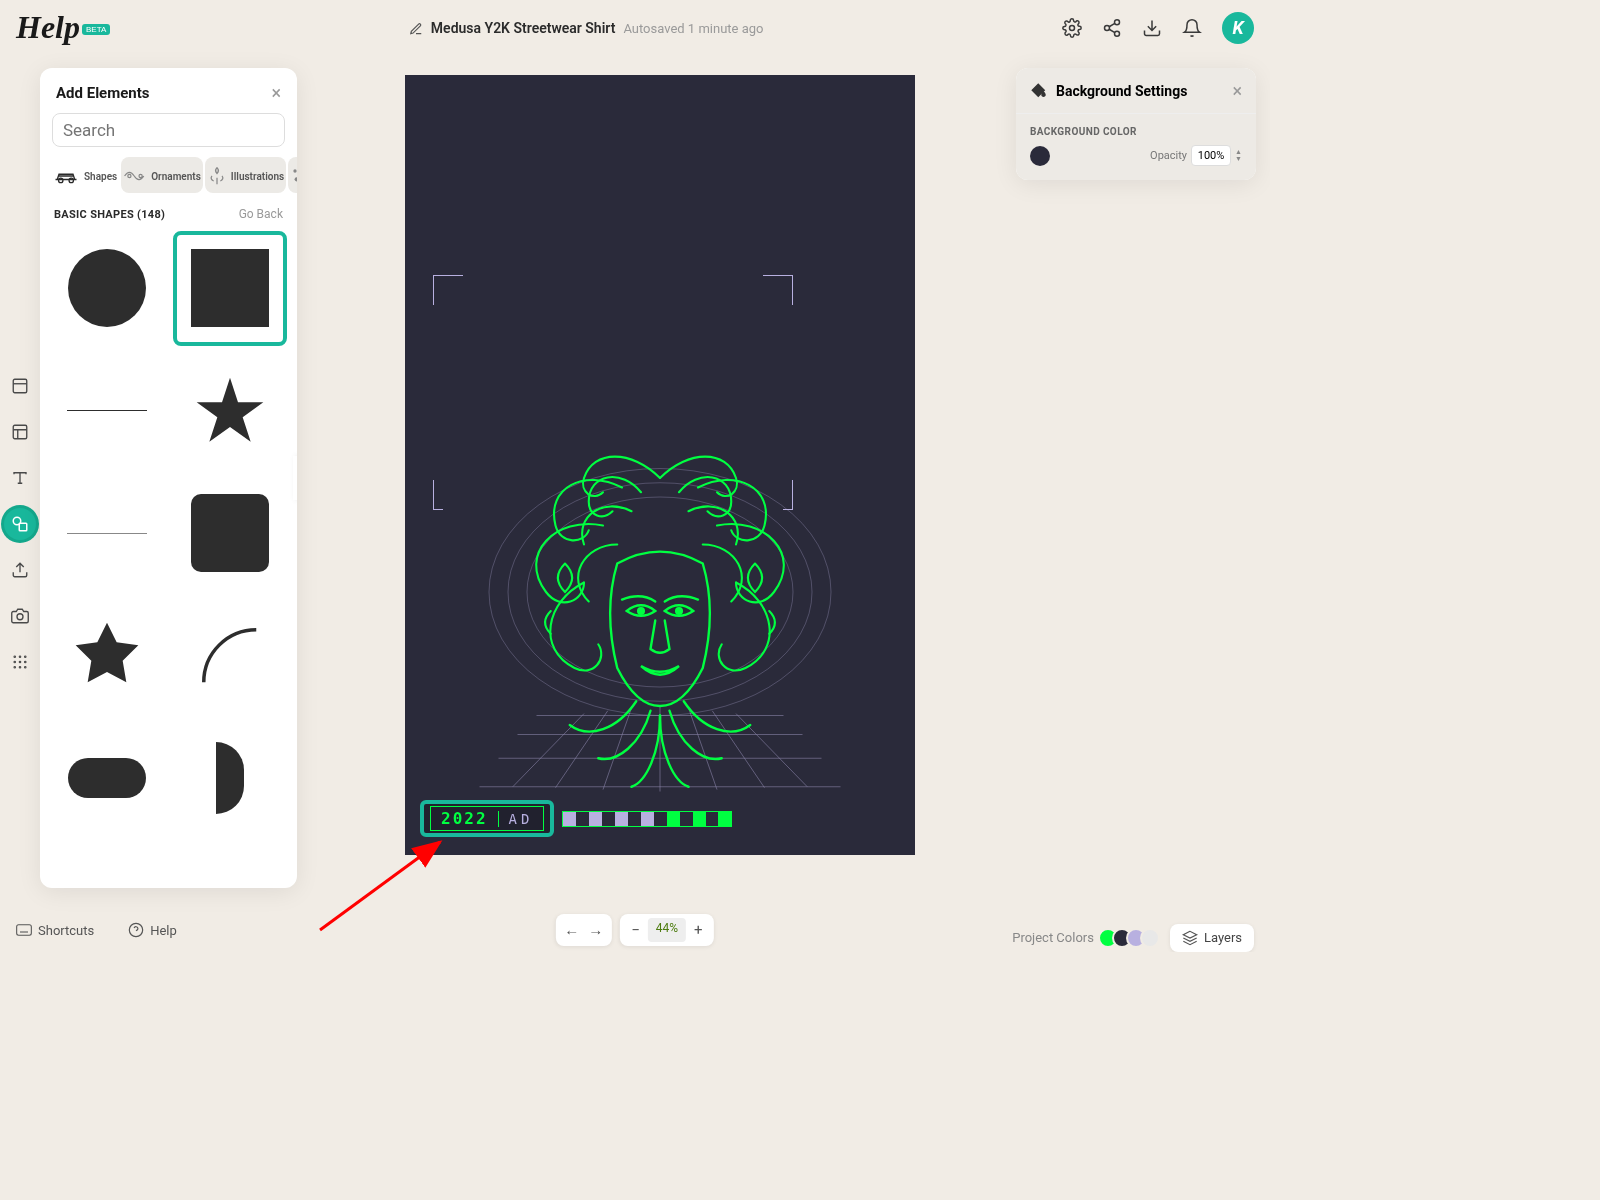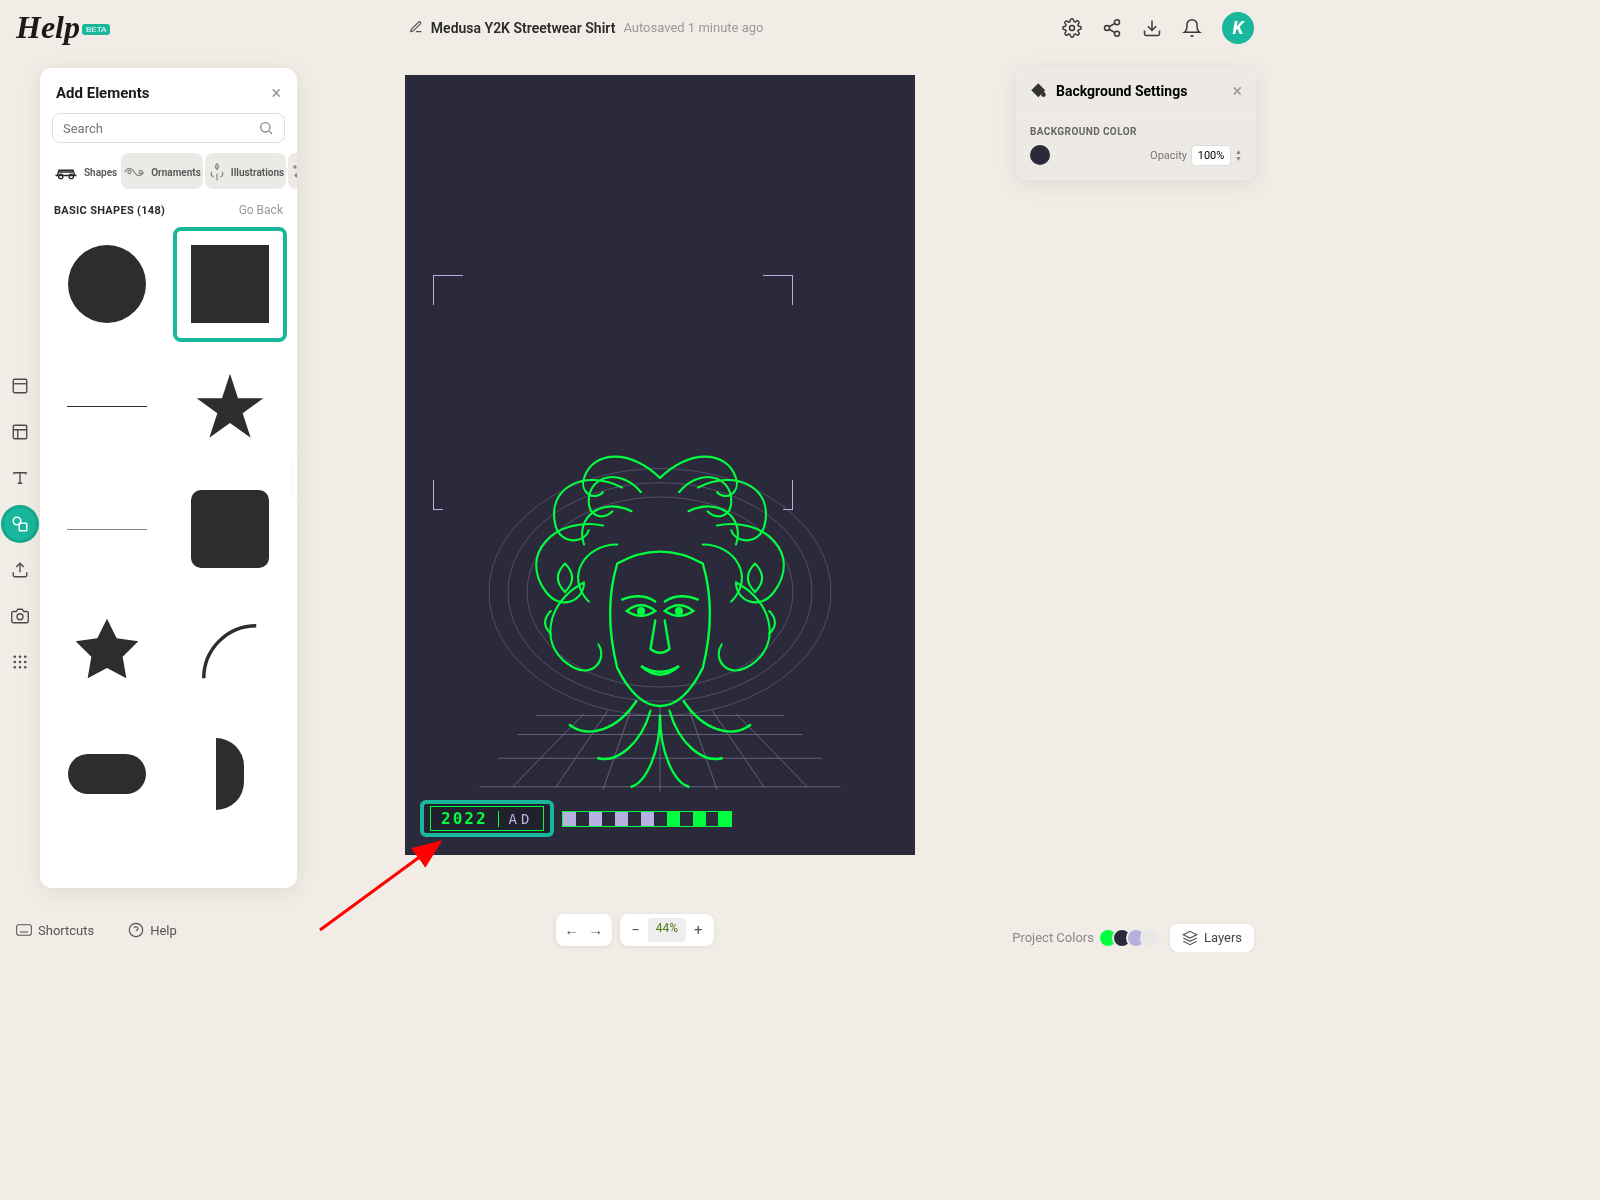--- a/index.html
+++ b/index.html
@@ -2,41 +2,41 @@
 <html><head>
 <meta charset="utf-8">
 <style>
 * { margin: 0; padding: 0; box-sizing: border-box; font-family: -apple-system, BlinkMacSystemFont, "Segoe UI", Roboto, sans-serif; }
 body { background: #f1ece5; width: 1270px; height: 952px; overflow: hidden; position: relative; }
 
 
 .header { height: 55px; display: flex; align-items: center; padding: 0 16px; }
 .logo { font-family: 'Brush Script MT', cursive; font-size: 32px; font-weight: 700; color: #1a1a1a; font-style: italic; }
 .logo-badge { font-size: 8px; background: #19b89c; color: #fff; padding: 1px 4px; border-radius: 3px; vertical-align: super; margin-left: 2px; font-style: normal; font-family: sans-serif;}
-.header-center { flex: 1; display: flex; justify-content: center; align-items: flex-start; gap: 8px; }
+.header-center { flex: 1; display: flex; justify-content: center; align-items: flex-end; gap: 8px; }
 .header-center .edit-icon { width: 14px; height: 14px; }
 .doc-title { font-size: 14px; font-weight: 600; color: #2b2b2b; }
 .autosave { font-size: 13px; color: #9a9a9a; }
 .header-right { display: flex; align-items: center; gap: 20px; }
 .header-icon { width: 20px; height: 20px; cursor: pointer; color: #3a3a3a; }
 .avatar { width: 32px; height: 32px; border-radius: 50%; background: #19b89c; display: flex; align-items: center; justify-content: center; color: #fff; font-weight: 700; font-style: italic; font-size: 18px; }
 
 
 .left-toolbar { position: absolute; left: 0; top: 370px; width: 40px; display: flex; flex-direction: column; gap: 14px; align-items: center; }
 .tool-btn { width: 32px; height: 32px; display:flex; align-items:center; justify-content:center; border-radius: 50%; cursor:pointer; color:#4a4a4a; }
 .tool-btn.active { background:#19b89c; color:#fff; box-shadow: 0 0 0 3px #14a88c; }
 
 
 .elements-panel { position:absolute; left:40px; top:68px; width:257px; height:820px; background:#fff; border-radius:12px; box-shadow: 0 4px 24px rgba(0,0,0,0.08); display:flex; flex-direction:column; overflow:hidden; }
 .panel-header { display:flex; align-items:center; justify-content:space-between; padding:14px 16px 10px; }
 .panel-title { font-size:15px; font-weight:700; color:#1a1a1a; }
 .close-x { cursor:pointer; color:#9a9a9a; font-size:18px; }
 .search-wrap { padding:0 12px 10px; }
 .search-box { display:flex; align-items:center; border:1px solid #ddd; border-radius:8px; padding:6px 10px; }
-.search-box input { flex:1; border:none; outline:none; font-size:13px; color:#555; background:transparent; }
+.search-box input { flex:1; border:none; outline:none; font-size:17px; color:#555; background:transparent; }
 .search-box .search-icon { width:16px; height:16px; color:#888; }
 
 .category-tabs { display:flex; gap:2px; padding:0 10px; }
 .cat-tab { flex:1; display:flex; flex-direction:row; align-items:center; gap:4px; padding:8px 2px 6px; border-radius:8px; cursor:pointer; background:#eceae6; }
 .cat-tab.active { background:transparent; }
 .cat-tab .cat-icon { height:22px; display:flex; align-items:center; }
 .cat-tab .cat-label { font-size:10px; color:#555; font-weight:600; }
 
 .section-head { display:flex; justify-content:space-between; align-items:center; padding:14px 14px 6px; }
 .section-name { font-size:11px; font-weight:700; letter-spacing:0.3px; color:#2a2a2a; }
@@ -76,21 +76,21 @@
 .label-ad { font-family: monospace; color:#b8b0e0; font-size:14px; letter-spacing:4px; border-left:1px solid #00ff41; padding-left:10px; }
 .progress-strip { border:1px solid #00ff41; height:16px; width:170px; display:flex; overflow:hidden; }
 .progress-strip span { flex:1; }
 
 
 .right-panel { position:absolute; right:14px; top:68px; width:240px; background:#fff; border-radius:12px; box-shadow: 0 4px 24px rgba(0,0,0,0.08); }
 .rp-header { display:flex; align-items:center; gap:8px; padding:12px 14px; border-bottom:1px solid #eee; background:#edeae5; border-radius:12px 12px 0 0; }
 .rp-title { font-weight:700; font-size:14px; flex:1; }
 .rp-body { padding:12px 14px 14px; background:#edeae5; border-radius:0 0 12px 12px;}
 .rp-label { font-size:10px; font-weight:700; letter-spacing:0.4px; color:#666; }
-.color-row { display:flex; align-items:flex-start; margin-top:8px; gap:10px; }
+.color-row { display:flex; align-items:flex-end; margin-top:8px; gap:10px; }
 .color-swatch { width:20px; height:20px; border-radius:50%; background:#2a2a3a; cursor:pointer; }
 .opacity-group { margin-left:auto; display:flex; align-items:center; gap:4px; }
 .op-label { font-size:11px; color:#777; }
 .op-input { width:40px; font-size:11px; border:1px solid #ddd; padding:3px 4px; border-radius:4px; text-align:center; }
 .stepper { display:flex; flex-direction:column; font-size:7px; color:#888; line-height:7px; }
 
 
 .bottom-bar { position:absolute; bottom:0; left:0; right:0; height:44px; display:flex; align-items:center; padding:0 16px; }
 .bb-left { display:flex; gap:34px; align-items:center; }
 .bb-item { display:flex; align-items:center; gap:6px; font-size:13px; color:#555; cursor:pointer; }

